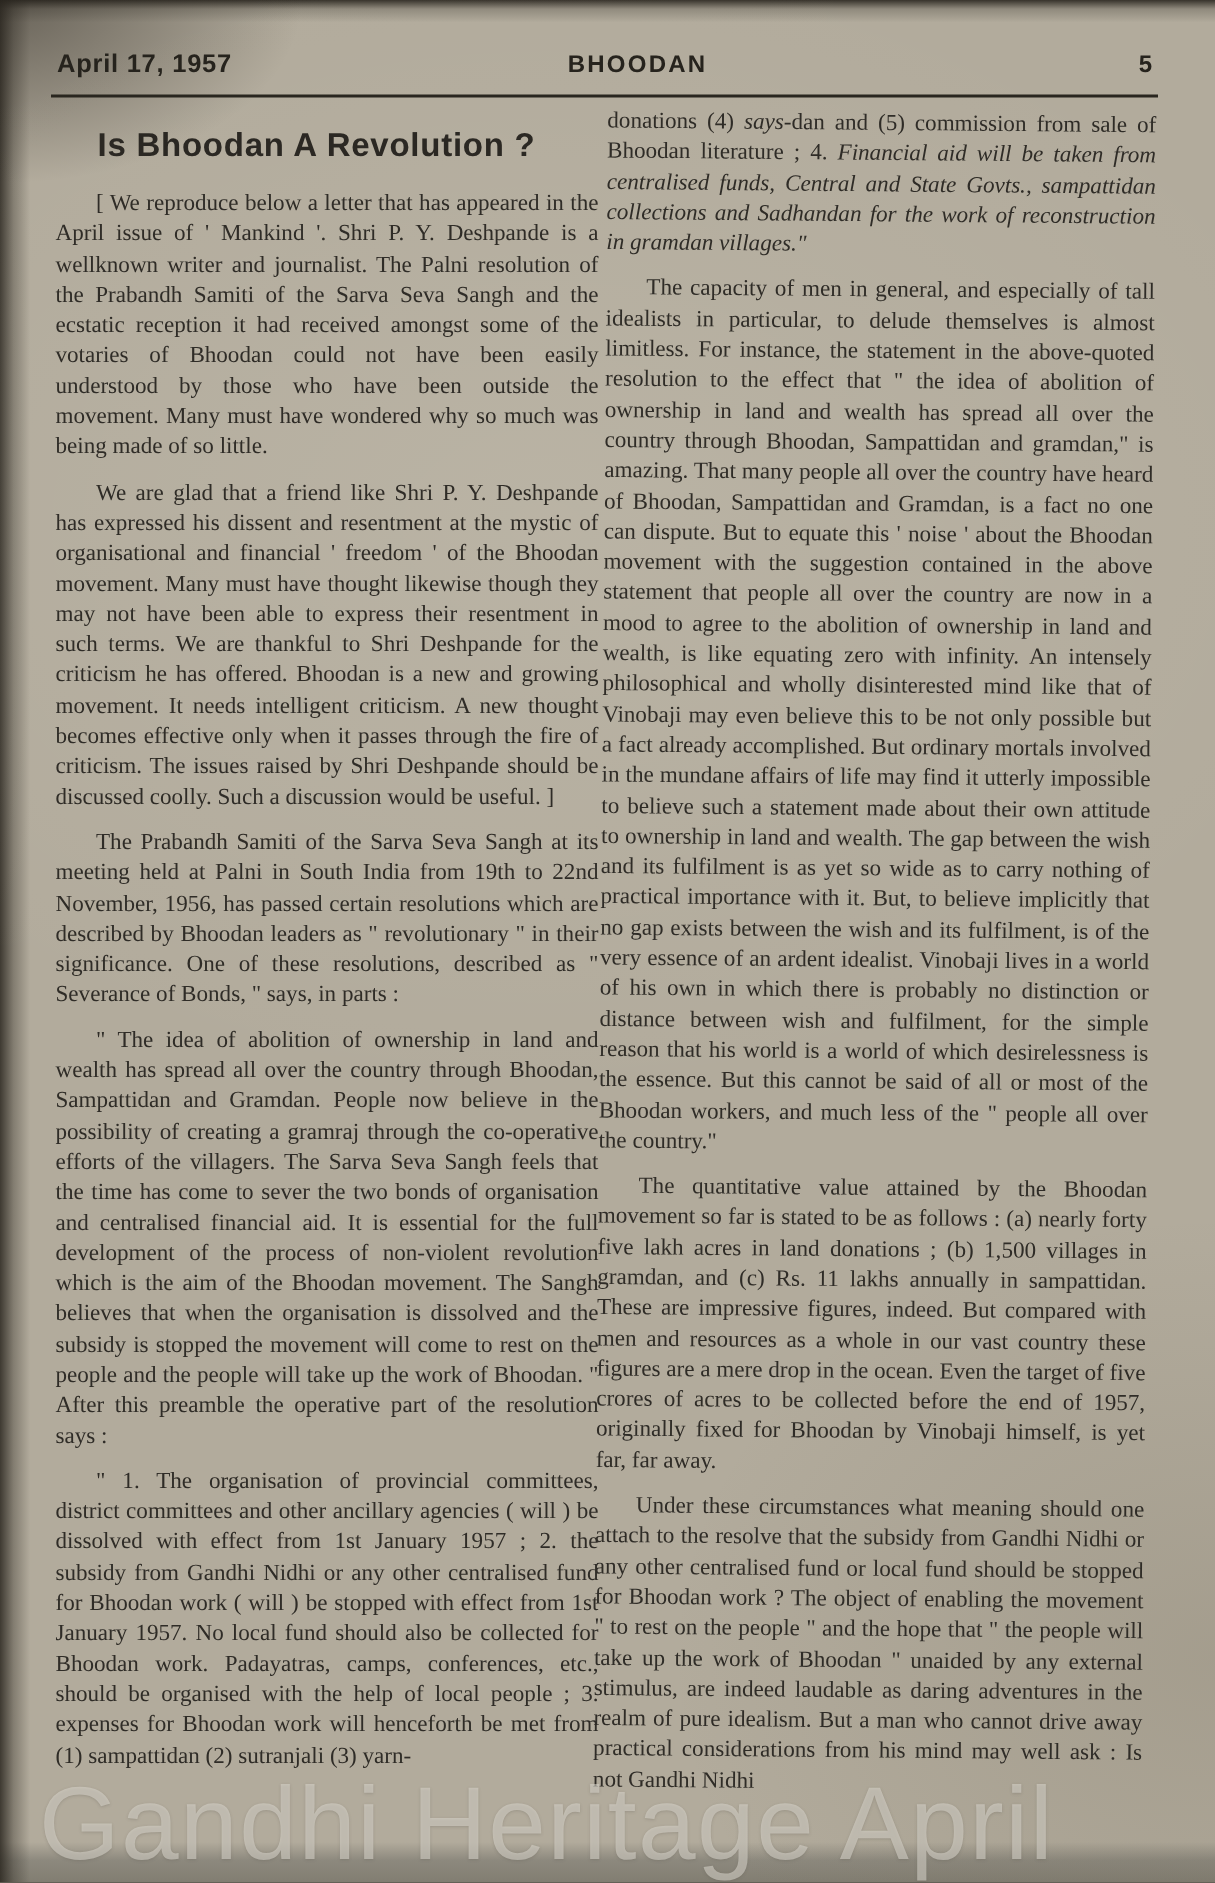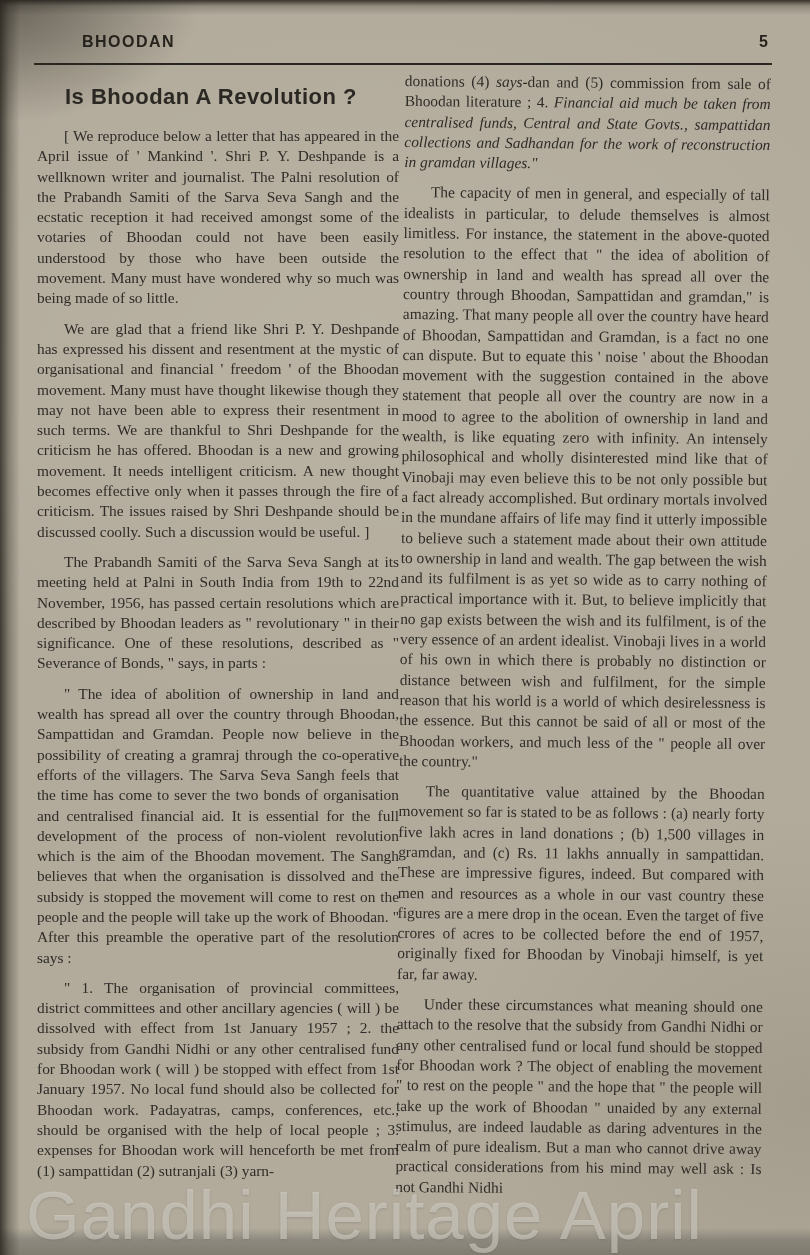--- a/index.html
+++ b/index.html
@@ -55,36 +55,37 @@
     color:rgba(220,217,208,0.55); white-space:nowrap;
     text-shadow:0 1px 2px rgba(88,84,74,0.25);
   }
 </style>
 </head>
 <body>
 
 <div class="scan">
 
   <div class="header">
+    <span class="header-date">April 17, 1957</span>
     <span class="header-journal">BHOODAN</span>
     <span class="header-page">5</span>
   </div>
   <div class="rule"></div>
 
   <div class="col col-left">
     <h1 class="title">Is Bhoodan A Revolution ?</h1>
     <p class="body-par"><span>[ We reproduce below a letter that has appeared in the April issue of ' </span><span class="bd">Mankind</span><span> '.  Shri P. Y. Deshpande is a wellknown writer and journalist. The Palni resolution of the Prabandh Samiti of the Sarva Seva Sangh and the ecstatic reception it had received amongst some of the votaries of Bhoodan could not have been easily understood by those who have been outside the movement. Many must have wondered why so much was being made of so little.</span></p>
     <p class="body-par"><span>We are glad that a friend like Shri P. Y. Deshpande has expressed his dissent and resentment at the mystic of organisational and financial ' freedom ' of the Bhoodan movement. Many must have thought likewise though they may not have been able to express their resentment in such terms. We are thankful to Shri Deshpande for the criticism he has offered. Bhoodan is a new and growing movement. It needs intelligent criticism. A new thought becomes effective only when it passes through the fire of criticism. The issues raised by Shri Deshpande should be discussed coolly. Such a discussion would be useful. ]</span></p>
     <p class="body-par"><span>The Prabandh Samiti of the Sarva Seva Sangh at its meeting held at Palni in South India from 19th to 22nd November, 1956, has passed certain resolutions which are described by Bhoodan leaders as " revolutionary " in their significance.  One of these resolutions, described as " Severance of Bonds, " says, in parts :</span></p>
     <p class="body-par"><span>" The idea of abolition of ownership in land and wealth has spread all over the country through Bhoodan, Sampattidan and Gramdan. People now believe in the possibility of creating a gramraj through the co-operative efforts of the villagers. The Sarva Seva Sangh feels that the time has come to sever the two bonds of organisation and centralised financial aid.  It is essential for the full development of the process of non-violent revolution which is the aim of the Bhoodan movement. The Sangh believes that when the organisation is dissolved and the subsidy is stopped the movement will come to rest on the people and the people will take up the work of Bhoodan. "  After this preamble the operative part of the resolution says :</span></p>
     <p class="body-par"><span>" 1. The organisation of provincial committees, district committees and other ancillary agencies ( will ) be dissolved with effect from 1st January 1957 ;  2. the subsidy from Gandhi Nidhi or any other centralised fund for Bhoodan work ( will ) be stopped with effect from 1st January 1957. No local fund should also be collected for Bhoodan work.  Padayatras, camps, conferences, etc., should be organised with the help of local people ; 3. expenses for Bhoodan work will henceforth be met from (1) sampattidan (2) sutranjali (3) yarn-</span></p>
   </div>
 
   <div class="col col-right">
-    <p class="body-par cont"><span>donations (4) </span><span class="it">says</span><span>-dan and (5) commission from sale of Bhoodan literature ;  4. </span><span class="it">Financial aid much be taken from centralised funds, Central and  State Govts., sampattidan collections and Sadhandan for the work of reconstruction in gramdan villages."</span></p>
+    <p class="body-par cont"><span>donations (4) </span><span class="it">says</span><span>-dan and (5) commission from sale of Bhoodan literature ;  4. </span><span class="it">Financial aid will be taken from centralised funds, Central and  State Govts., sampattidan collections and Sadhandan for the work of reconstruction in gramdan villages."</span></p>
     <p class="body-par"><span>The capacity of men in general, and especially of tall idealists in particular, to delude themselves is almost limitless. For instance, the statement in the above-quoted resolution to the effect that " the idea of abolition of ownership in land and wealth has spread all over the country through Bhoodan, Sampattidan and gramdan," is amazing. That many people all over the country have heard of Bhoodan, Sampattidan and Gramdan, is a fact no one can dispute. But to equate this ' noise ' about the Bhoodan movement with the suggestion contained in the above statement that people all over the country are now in a mood to agree to the abolition of ownership in land and wealth, is like equating zero with infinity. An intensely philosophical and wholly disinterested mind like that of Vinobaji may even believe this to be not only possible but a fact already accomplished. But ordinary mortals involved in the mundane affairs of life may find it utterly impossible to believe such a statement made about their own attitude to ownership in land and wealth. The gap between the wish and its fulfilment is as yet so wide as to carry nothing of practical importance with it. But, to believe implicitly that no gap exists between the wish and its fulfilment, is of the very essence of an ardent idealist. Vinobaji lives in a world of his own in which there is probably no distinction or distance between wish and fulfilment, for the simple reason that his world is a world of which desirelessness is the essence. But this cannot be said of all or most of the Bhoodan workers, and much less of the " people all over the country."</span></p>
     <p class="body-par"><span>The quantitative value attained by the Bhoodan movement so far is stated to be as follows : (a) nearly forty five lakh acres in land donations ; (b) 1,500 villages in gramdan, and (c) Rs. 11 lakhs annually in sampattidan. These are impressive figures, indeed. But compared with men and resources as a whole in our vast country these figures are a mere drop in the ocean. Even the target of five crores of acres to be collected before the end of 1957, originally fixed for Bhoodan by Vinobaji himself, is yet far, far away.</span></p>
     <p class="body-par"><span>Under these circumstances what meaning should one attach to the resolve that the subsidy from Gandhi Nidhi or any other centralised fund or local fund should be stopped for Bhoodan work ? The object of enabling the movement " to rest on the people " and the hope that " the people will take up the work of Bhoodan " unaided by any external stimulus, are indeed laudable as daring adventures in the realm of pure idealism. But a man who cannot drive away practical considerations from his mind may well ask : Is not Gandhi Nidhi</span></p>
   </div>
 
   <div class="bottom-band"></div>
   <div class="watermark">Gandhi Heritage April</div>
   <div class="texture"></div>
 
 </div>

